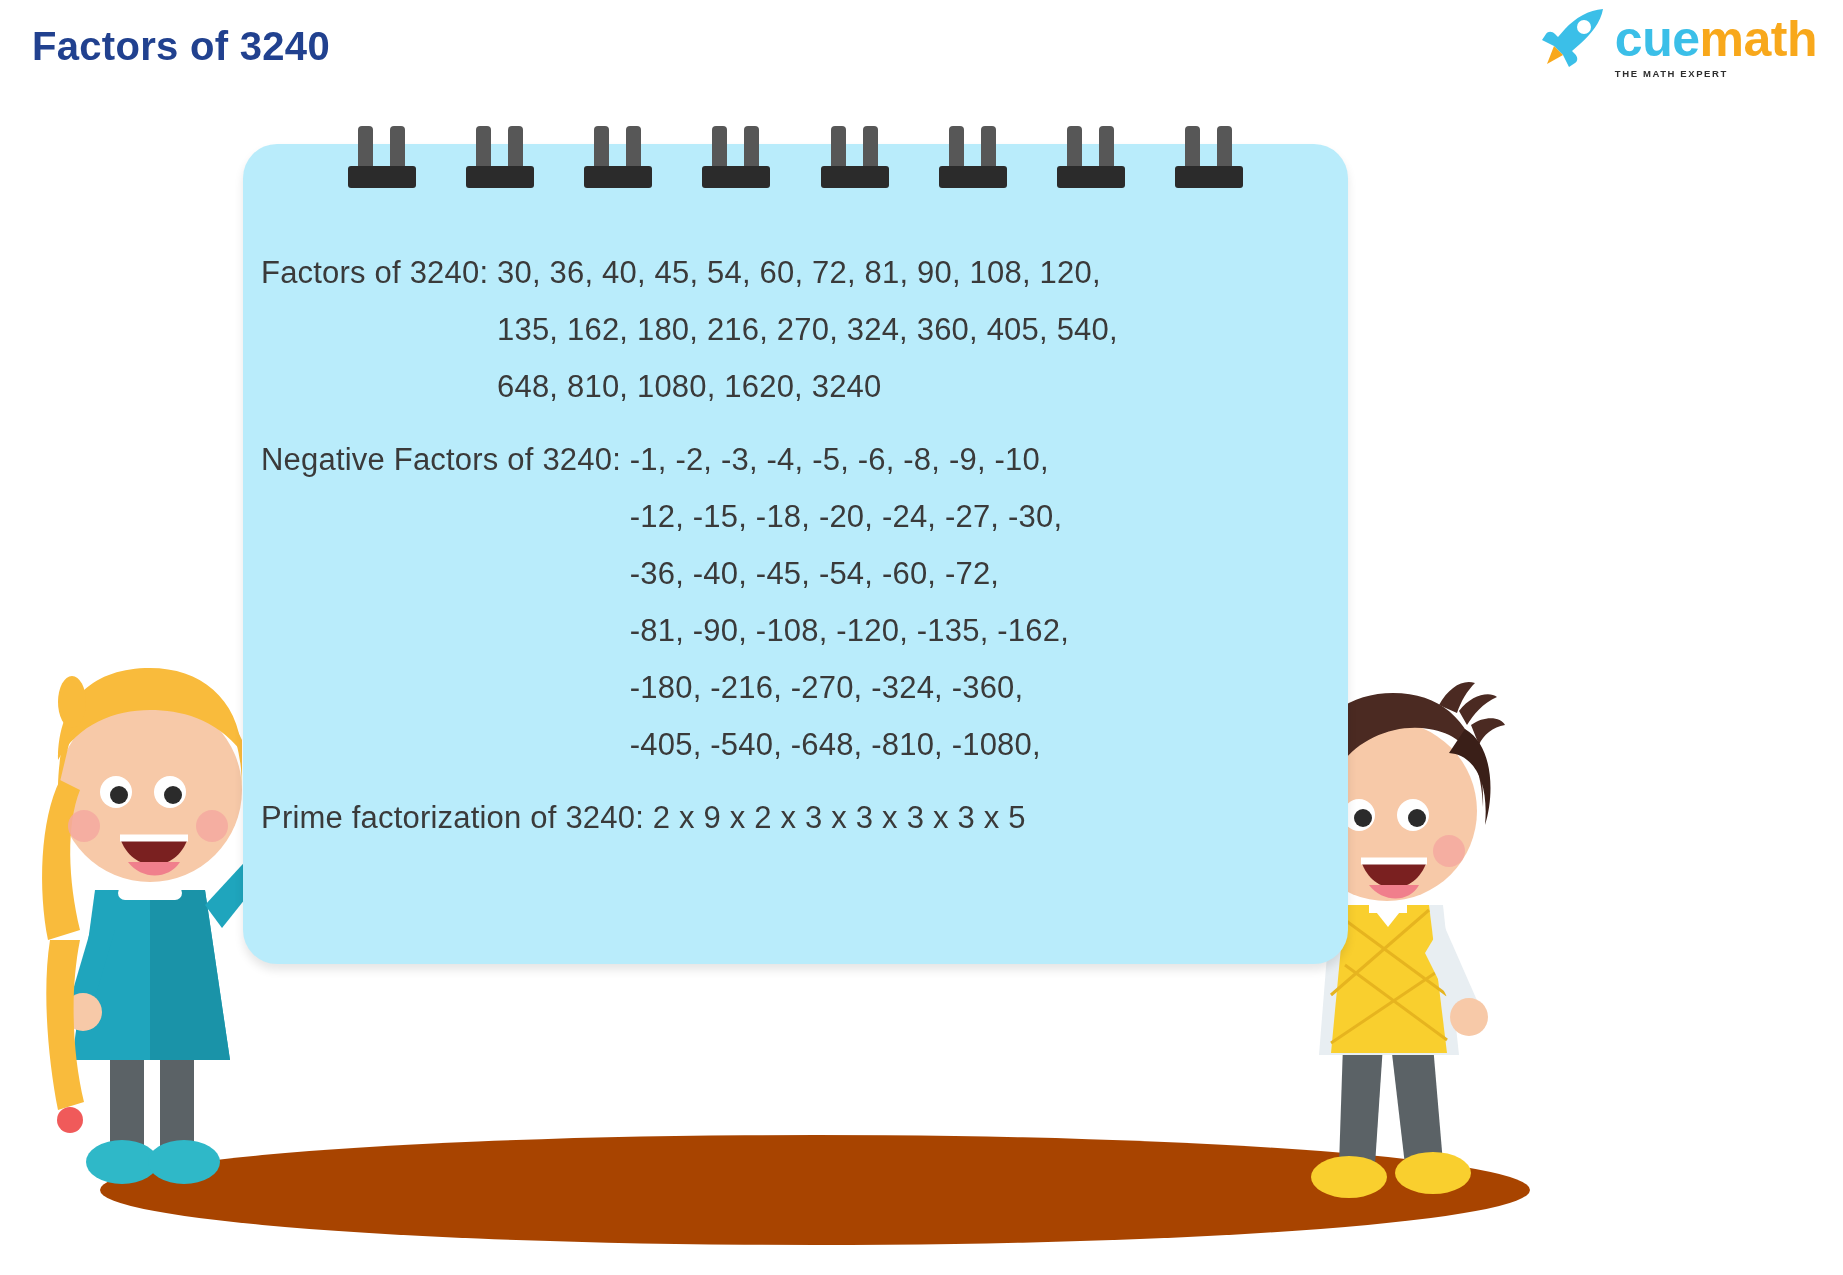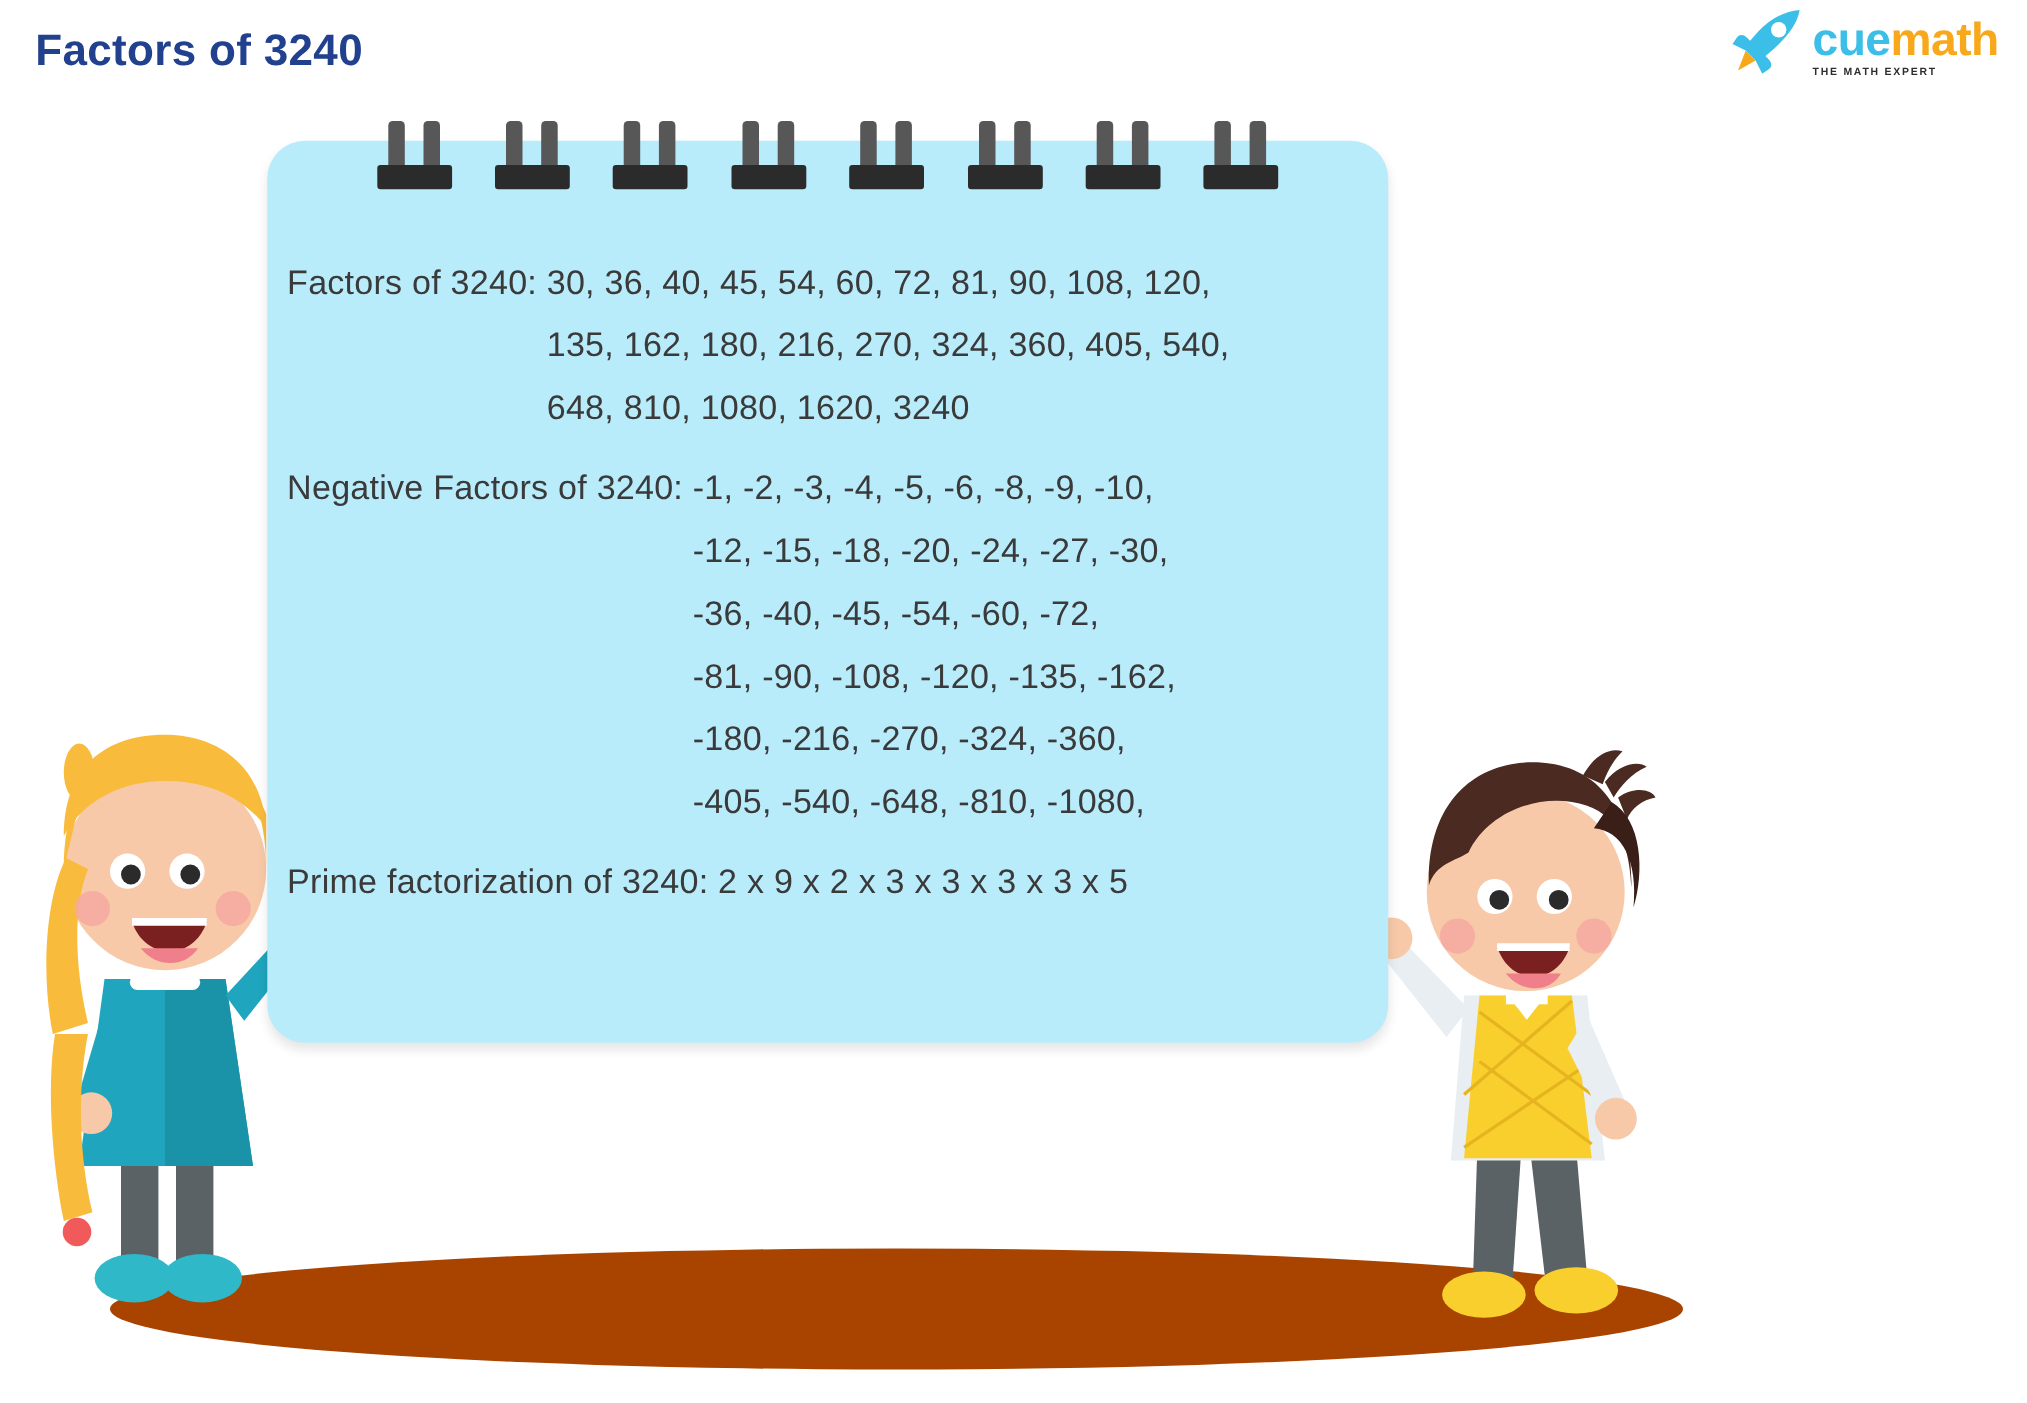--- a/index.html
+++ b/index.html
@@ -27,37 +27,37 @@
   .logo {
     position: absolute;
     right: 26px;
     top: 8px;
     display: flex;
     align-items: flex-start;
     gap: 10px;
   }
   .rocket-icon { width: 64px; height: 62px; display: block; }
   .logo-text { display: flex; flex-direction: column; justify-content: flex-start; padding-top: 8px;}
-  .logo-word { font-size: 42px; font-weight: bold; line-height: 0.95; letter-spacing: -0.5px; }
+  .logo-word { font-size: 50px; font-weight: bold; line-height: 0.95; letter-spacing: -0.5px; }
   .logo-cue  { color: #3bbfe8; }
   .logo-math { color: #f8a81b; }
   .logo-tagline {
     font-size: 9.5px;
     letter-spacing: 1.6px;
     color: #2e2e2e;
     margin-top: 4px;
     font-weight: bold;
   }
 
   
   .notepad-wrap {
     position: absolute;
     left: 243px;
-    top: 128px;
-    width: 1019px;
+    top: 144px;
+    width: 1105px;
     height: 820px;
   }
   .notepad {
     position: absolute;
     inset: 0;
     background: #b9ecfb;
     border-radius: 34px;
     box-shadow: 0 6px 10px rgba(0,0,0,0.10);
   }
   .spiral-row {

